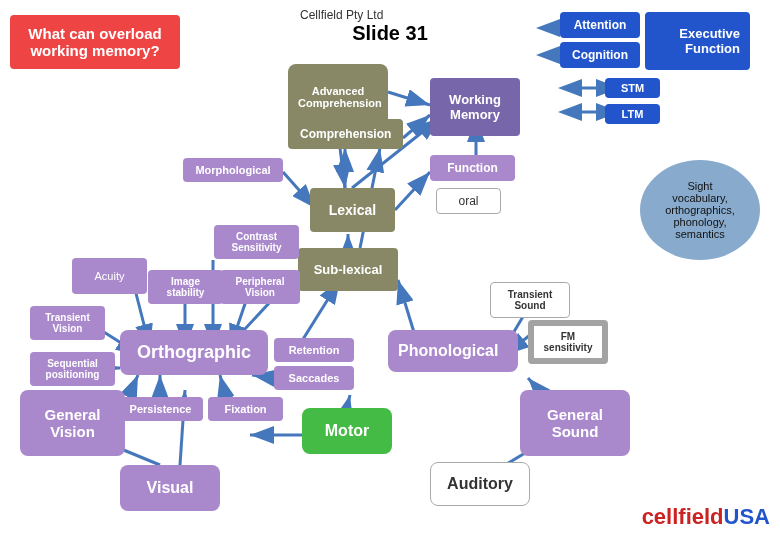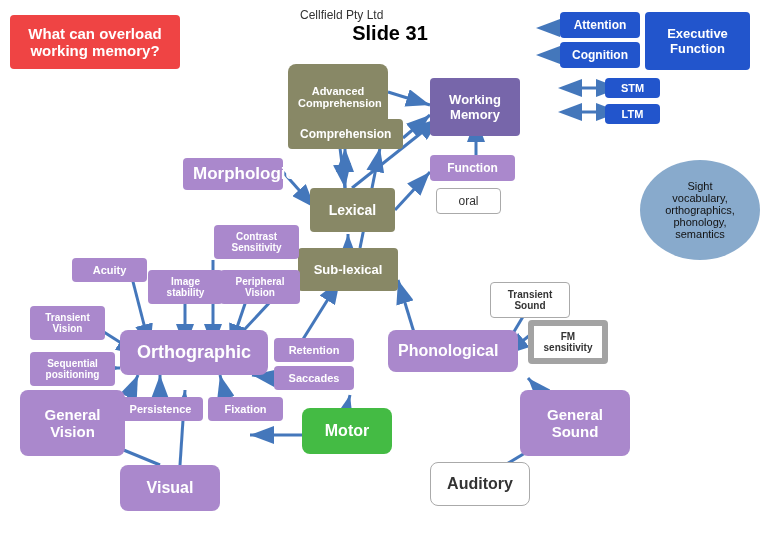--- a/index.html
+++ b/index.html
@@ -56,21 +56,21 @@
     
     .exec-function {
       position: absolute;
       top: 12px;
       right: 30px;
       background: #2255cc;
       color: white;
       font-size: 13px;
       font-weight: bold;
       padding: 14px 10px;
-      text-align: center;
+      text-align: right;
       width: 105px;
       border-radius: 4px;
     }
 
     
     .attention-btn {
       position: absolute;
       top: 12px;
       right: 140px;
       background: #2255cc;
@@ -173,21 +173,21 @@
       border-radius: 4px;
     }
 
     
     .morphological {
       position: absolute;
       top: 158px;
       left: 183px;
       background: #aa88cc;
       color: white;
-      font-size: 17px;
+      font-size: 11px;
       font-weight: bold;
       padding: 6px 10px;
       text-align: center;
       width: 100px;
       border-radius: 4px;
     }
 
     
     .semantic {
       position: absolute;
@@ -279,22 +279,22 @@
     }
 
     
     .acuity {
       position: absolute;
       top: 258px;
       left: 72px;
       background: #aa88cc;
       color: white;
       font-size: 11px;
-      font-weight: bold;
-      padding: 6px 12px;
+      font-weight: normal;
+      padding: 12px 12px;
       text-align: center;
       width: 75px;
       border-radius: 4px;
     }
 
     
     .image-stability {
       position: absolute;
       top: 270px;
       left: 148px;
@@ -762,14 +762,17 @@
 
   <div class="general-sound" style="white-space: pre-line;">General
 Sound</div>
 
   <div class="motor">Motor</div>
 
   <div class="visual">Visual</div>
 
   <div class="auditory">Auditory</div>
 
+  <div class="cellfield-logo">
+    <span class="cell">cellfield</span><span class="usa">USA</span>
+  </div>
 
 </div>
 
 </body></html>

